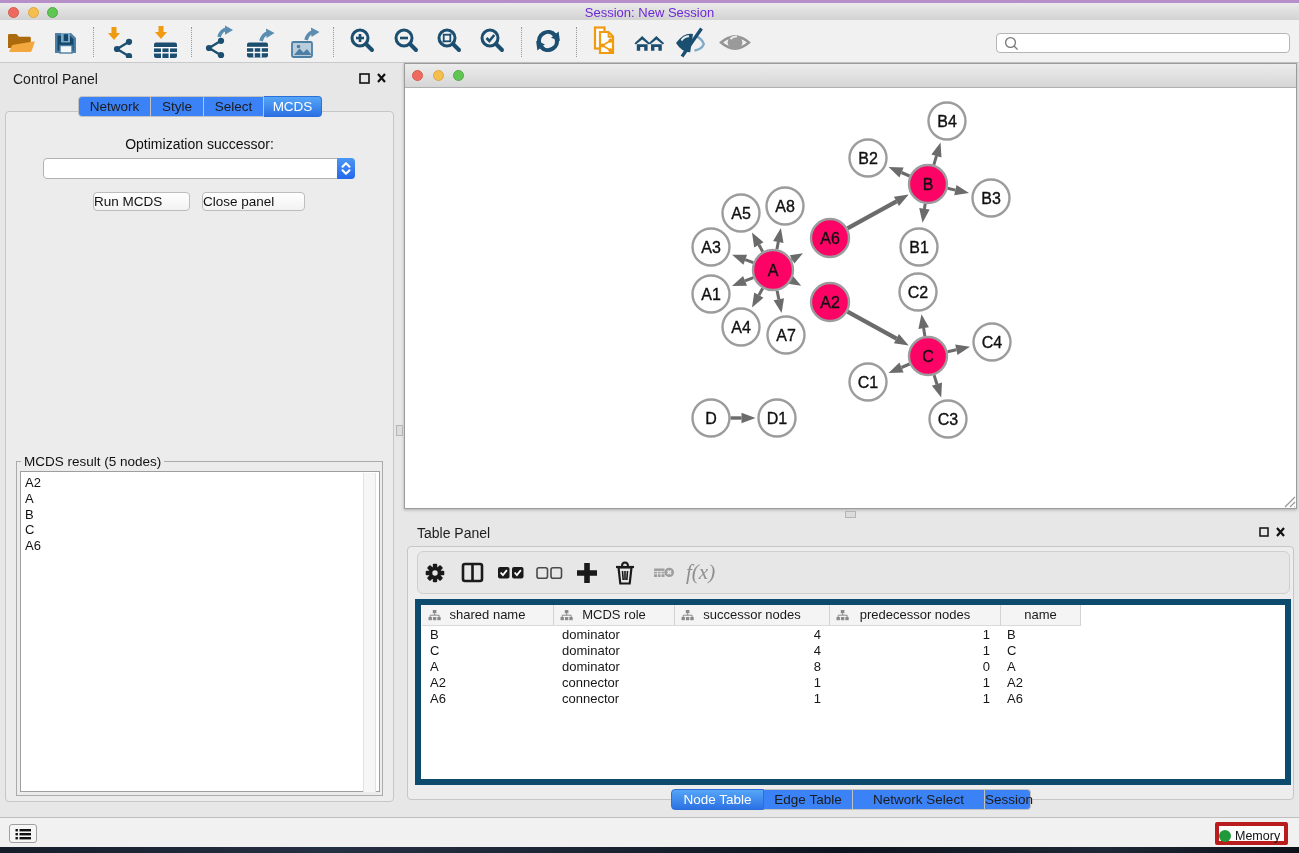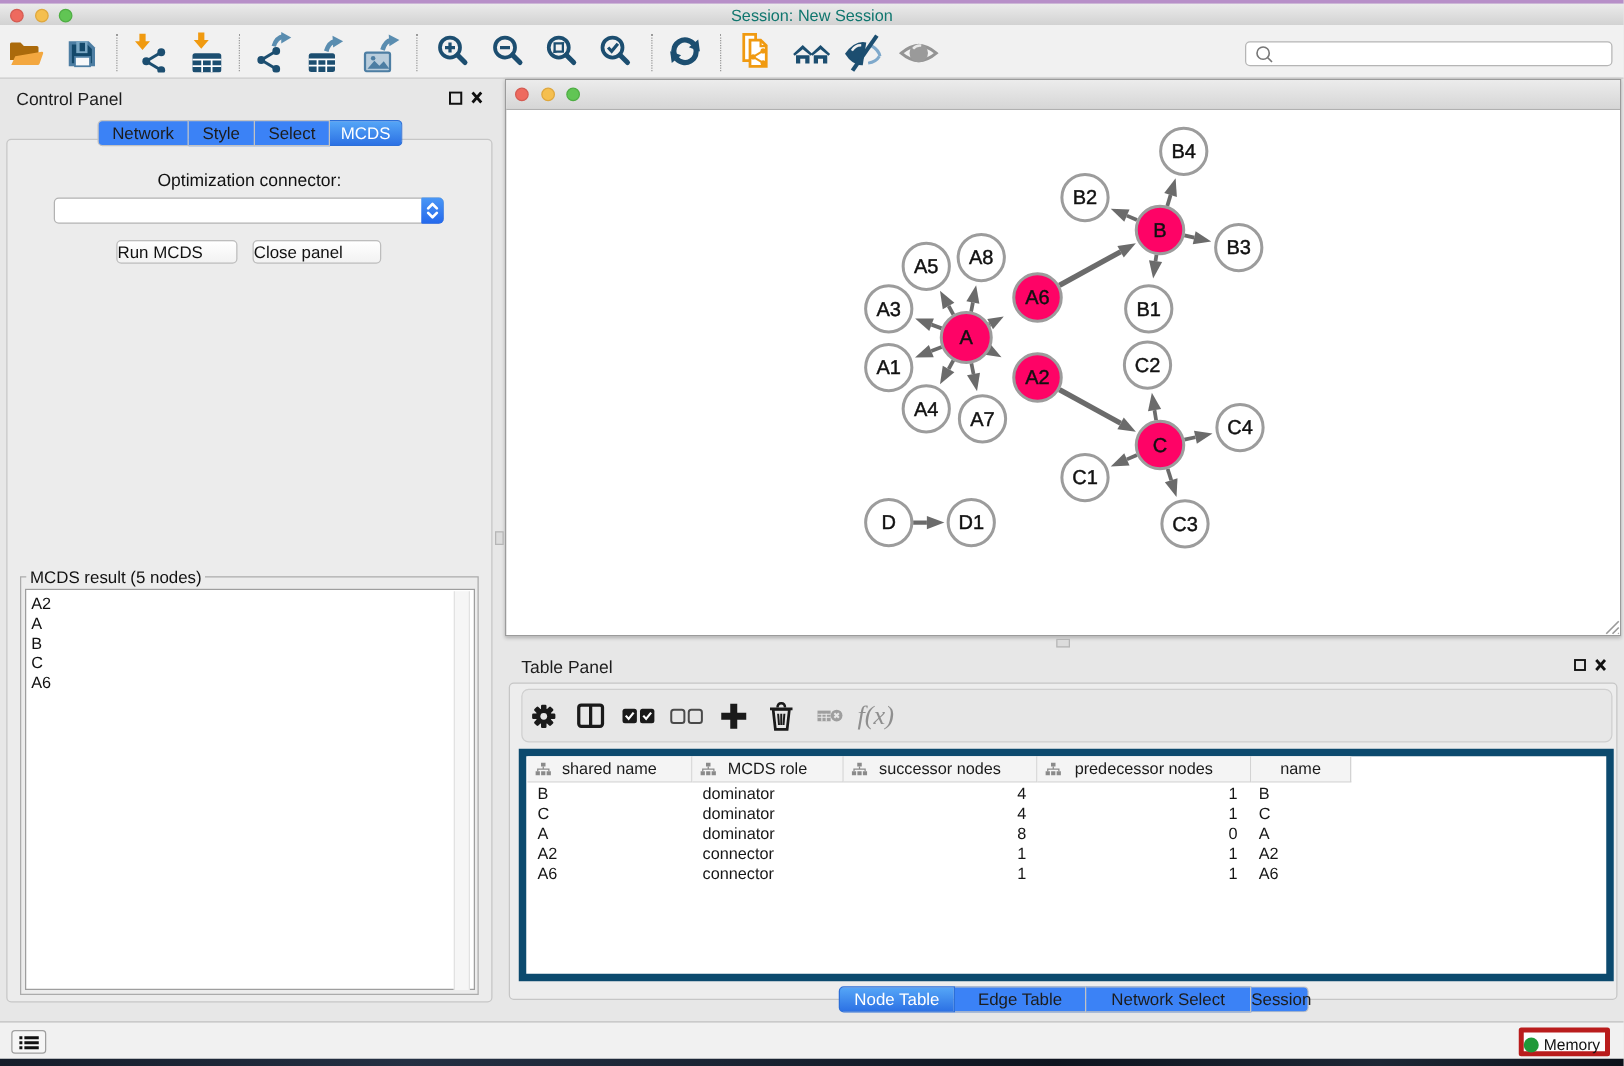--- a/index.html
+++ b/index.html
@@ -1,21 +1,21 @@
 <!DOCTYPE html>
 <html><head><meta charset="utf-8">
 <style>
 *{margin:0;padding:0;box-sizing:border-box}
 html,body{width:1299px;height:853px;overflow:hidden}
 body{font-family:"Liberation Sans",sans-serif;background:#e7e7e7;position:relative}
 .abs{position:absolute}
 
 #purple{left:0;top:0;width:1299px;height:2.5px;background:#b78fc8}
 #titlebar{left:0;top:3px;width:1299px;height:17px;background:linear-gradient(#ebebeb,#d2d2d2);}
-#titletext{left:0;top:5px;width:1299px;text-align:center;font-size:13px;color:#0f766e}
+#titletext{left:0;top:5px;width:1299px;text-align:center;font-size:13px;color:#6d28d9}
 .tl{width:11px;height:11px;border-radius:50%;top:7px}
 #toolbar{left:0;top:20px;width:1299px;height:43px;background:#f1f1f1;border-bottom:1px solid #c9c9c9}
 .tsep{top:7px;width:0;height:30px;border-left:1px dotted #9a9a9a;position:absolute}
 #search{left:996px;top:33px;width:294px;height:20px;border:1px solid #b5b5b5;border-radius:4px;background:#fff}
 
 .ptitle{font-size:14px;color:#1d1d1d}
 .tabs{height:20px;display:flex}
 .tab{border:1px solid #c2c2c2;border-left:none;background:#3b82f6;color:#1c1c1c;font-size:13.5px;text-align:center;line-height:19px;height:21px}
 .tab.first{border-left:1px solid #c2c2c2;border-radius:4px 0 0 4px}
 .tab.last{border-radius:0 4px 4px 0}
@@ -179,21 +179,21 @@
     <rect x="1" y="1" width="9" height="9" fill="none" stroke="#111" stroke-width="1.6"></rect>
     <path d="M19 1 L26 9 M26 1 L19 9" stroke="#111" stroke-width="2.2"></path>
   </svg>
 <div class="abs" id="cpanel"></div>
 <div class="abs tabs" style="left:78px;top:96px">
 <div class="tab first" style="width:73px">Network</div>
 <div class="tab" style="width:53px">Style</div>
 <div class="tab" style="width:60px">Select</div>
 <div class="tab sel last" style="width:58px">MCDS</div>
 </div>
-<div class="abs" style="left:5px;top:136px;width:389px;text-align:center;font-size:14px;color:#111">Optimization connector:</div>
+<div class="abs" style="left:5px;top:136px;width:389px;text-align:center;font-size:14px;color:#111">Optimization successor:</div>
 <div class="abs" style="left:43px;top:158px;width:312px;height:21px;background:#fff;border:1px solid #b2b2b2;border-radius:4px">
   <div style="position:absolute;right:-1px;top:-1px;width:18px;height:21px;border-radius:1px 4px 4px 1px;background:linear-gradient(#4a97f5,#2468ec)">
   <svg width="18" height="21">
         <path d="M5.5 8.7 L9 5.2 L12.5 8.7" fill="none" stroke="#fff" stroke-width="2.1" stroke-linecap="round" stroke-linejoin="round"></path>
         <path d="M5.5 12.3 L9 15.8 L12.5 12.3" fill="none" stroke="#fff" stroke-width="2.1" stroke-linecap="round" stroke-linejoin="round"></path>
       </svg></div>
 </div>
 <div class="abs btn" style="left:93px;top:192px;width:97px">Run MCDS</div>
 <div class="abs btn" style="left:202px;top:192px;width:103px">Close panel</div>
 <div class="abs" id="cfield"></div>
@@ -409,21 +409,21 @@
     <div class="td" style="left:409px;top:69.5px;width:160px;text-align:right">1</div>
     <div class="td" style="left:586px;top:69.5px;width:70px">A2</div>
     <div class="td" style="left:9px;top:85.5px;width:100px">A6</div>
     <div class="td" style="left:141px;top:85.5px;width:100px">connector</div>
     <div class="td" style="left:254px;top:85.5px;width:146px;text-align:right">1</div>
     <div class="td" style="left:409px;top:85.5px;width:160px;text-align:right">1</div>
     <div class="td" style="left:586px;top:85.5px;width:70px">A6</div>
   </div>
 <div class="abs tabs" style="left:671px;top:789px">
 <div class="tab sel first" style="width:93px">Node Table</div>
-<div class="tab" style="width:105px">Edge Table</div>
+<div class="tab" style="width:89px">Edge Table</div>
 <div class="tab" style="width:132px">Network Select</div>
 <div class="tab last" style="width:46px">Session</div>
 </div>
 
 <div class="abs" style="left:396px;top:425px;width:7px;height:11px;background:#dcdcdc;border:1px solid #b5b5b5"></div>
 <div class="abs" style="left:845px;top:511px;width:11px;height:7px;background:#dcdcdc;border:1px solid #b5b5b5"></div>
 
 <div class="abs" id="statusbar"></div>
 <div class="abs" id="listbtn"><svg width="26" height="17">
       <g fill="#111">

